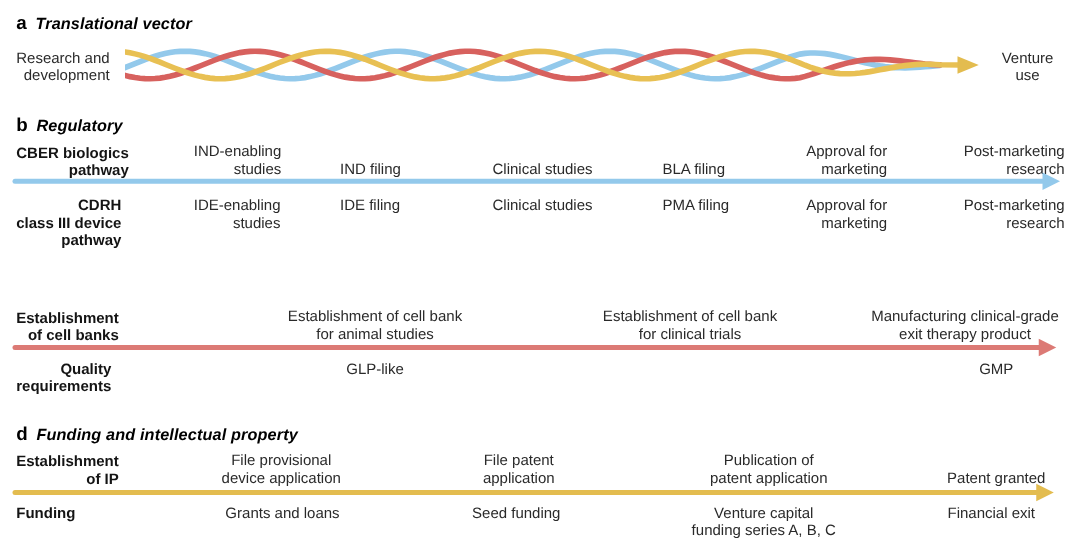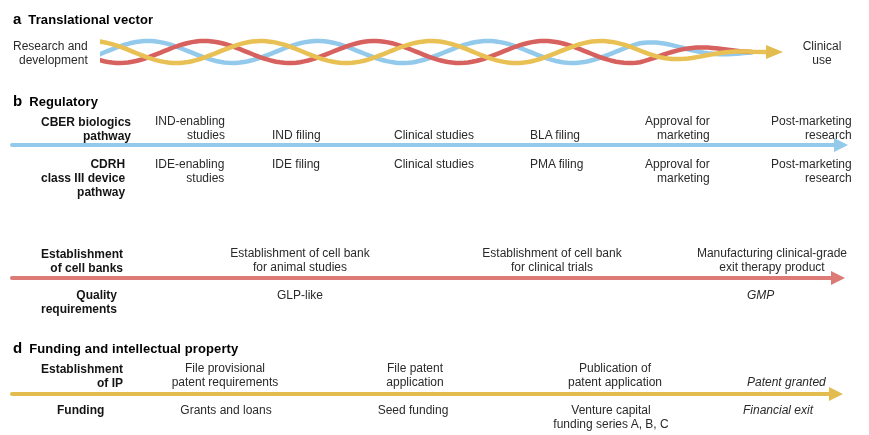--- a/index.html
+++ b/index.html
@@ -2,29 +2,29 @@
 <html><head>
 <meta charset="utf-8">
 <style>
   html,body{margin:0;padding:0;background:#ffffff;}
   .fig{
     position:relative;width:869px;height:435px;background:#ffffff;overflow:hidden;
     font-family:"Liberation Sans", sans-serif;
   }
   .sec{position:absolute;color:#000;white-space:nowrap;}
   .sec .letter{font-weight:bold;font-size:15px;margin-right:7px;}
-  .sec .title{font-weight:bold;font-size:13px;letter-spacing:.1px;}
+  .sec .title{font-weight:bold;font-size:13px;letter-spacing:.1px;font-style:italic;}
   .t{
     position:absolute;font-size:12px;line-height:14px;color:#2a2a2a;
     white-space:pre-line;
     text-align:right;
   }
-  .bold{font-weight:bold;color:#141414;margin-left:28px;}
+  .bold{font-weight:bold;color:#141414;}
   .center{text-align:center;}
-  .right{text-align:left;font-style:italic;}
+  .right{text-align:center;}
   .arrow-line{position:absolute;height:4px;border-radius:2px;}
   .arrow-head{
     position:absolute;width:0;height:0;
     border-top:7px solid transparent;border-bottom:7px solid transparent;
     border-left:14px solid #000;
   }
   svg{position:absolute;}
 </style>
 </head>
 <body>
@@ -35,21 +35,21 @@
     <span class="letter">a</span><span class="title">Translational vector</span>
   </div>
   <div class="t" style="left:13px;top:39px">Research and
 development</div>
   <svg style="left:100px;top:22px" width="690" height="60" viewBox="0 0 690 60">
       <path d="M0,32.1 L4,30.5 L8,28.9 L12,27.3 L16,25.7 L20,24.3 L24,23.0 L28,21.8 L32,20.8 L36,20.0 L40,19.4 L44,19.1 L48,19.0 L52,19.1 L56,19.5 L60,20.1 L64,20.9 L68,21.9 L72,23.1 L76,24.5 L80,25.9 L84,27.5 L88,29.1 L92,30.7 L96,32.3 L100,33.9 L104,35.4 L108,36.7 L112,37.9 L116,39.0 L120,39.8 L124,40.4 L128,40.8 L132,41.0 L136,40.9 L140,40.6 L144,40.1 L148,39.3 L152,38.3 L156,37.2 L160,35.9 L164,34.4 L168,32.9 L172,31.3 L176,29.7 L180,28.1 L184,26.5 L188,25.0 L192,23.6 L196,22.4 L200,21.3 L204,20.4 L208,19.7 L212,19.2 L216,19.0 L220,19.0 L224,19.3 L228,19.8 L232,20.5 L236,21.4 L240,22.5 L244,23.8 L248,25.2 L252,26.7 L256,28.3 L260,29.9 L264,31.5 L268,33.1 L272,34.6 L276,36.0 L280,37.3 L284,38.5 L288,39.4 L292,40.1 L296,40.7 L300,40.9 L304,41.0 L308,40.8 L312,40.4 L316,39.7 L320,38.8 L324,37.8 L328,36.5 L332,35.2 L336,33.7 L340,32.1 L344,30.5 L348,28.9 L352,27.3 L356,25.7 L360,24.3 L364,23.0 L368,21.8 L372,20.8 L376,20.0 L380,19.4 L384,19.1 L388,19.0 L392,19.1 L396,19.5 L400,20.1 L404,20.9 L408,21.9 L412,23.1 L416,24.5 L420,25.9 L424,27.5 L428,29.1 L432,30.7 L436,32.3 L440,33.9 L444,35.4 L448,36.7 L452,37.9 L456,39.0 L460,39.8 L464,40.4 L468,40.8 L472,41.0 L476,40.9 L480,40.6 L484,40.1 L488,39.3 L492,38.3 L496,37.2 L500,35.9 L504,34.4 L508,32.9 L512,31.3 L516,29.7 L520,28.1 L524,26.5 L528,25.0 L532,23.6 L536,22.4 L540,21.3 L544,20.7 L548,20.4 L552,20.4 L556,20.6 L560,20.9 L564,21.5 L568,22.3 L572,23.1 L576,24.1 L580,25.1 L584,26.2 L588,27.2 L592,28.2 L596,29.1 L600,30.0 L604,30.7 L608,31.3 L612,31.7 L616,32.1 L620,32.2 L624,32.3 L628,32.2 L632,32.0 L636,31.8 L640,31.4 L644,31.1 L648,30.7 L652,30.3" fill="none" stroke="#93C9EB" stroke-width="4.5" stroke-linecap="round"></path>
       <path d="M0,38.3 L4,39.3 L8,40.0 L12,40.6 L16,40.9 L20,41.0 L24,40.8 L28,40.5 L32,39.8 L36,39.0 L40,38.0 L44,36.8 L48,35.4 L52,33.9 L56,32.4 L60,30.8 L64,29.2 L68,27.6 L72,26.0 L76,24.5 L80,23.2 L84,22.0 L88,21.0 L92,20.1 L96,19.5 L100,19.1 L104,19.0 L108,19.1 L112,19.4 L116,20.0 L120,20.8 L124,21.8 L128,22.9 L132,24.2 L136,25.7 L140,27.2 L144,28.8 L148,30.4 L152,32.0 L156,33.6 L160,35.1 L164,36.5 L168,37.7 L172,38.8 L176,39.7 L180,40.3 L184,40.8 L188,41.0 L192,41.0 L196,40.7 L200,40.2 L204,39.4 L208,38.5 L212,37.4 L216,36.1 L220,34.7 L224,33.2 L228,31.6 L232,30.0 L236,28.4 L240,26.8 L244,25.3 L248,23.8 L252,22.6 L256,21.5 L260,20.5 L264,19.8 L268,19.3 L272,19.0 L276,19.0 L280,19.2 L284,19.7 L288,20.4 L292,21.2 L296,22.3 L300,23.6 L304,24.9 L308,26.4 L312,28.0 L316,29.6 L320,31.2 L324,32.8 L328,34.4 L332,35.8 L336,37.1 L340,38.3 L344,39.3 L348,40.0 L352,40.6 L356,40.9 L360,41.0 L364,40.8 L368,40.5 L372,39.8 L376,39.0 L380,38.0 L384,36.8 L388,35.4 L392,33.9 L396,32.4 L400,30.8 L404,29.2 L408,27.6 L412,26.0 L416,24.5 L420,23.2 L424,22.0 L428,21.0 L432,20.1 L436,19.5 L440,19.1 L444,19.0 L448,19.1 L452,19.4 L456,20.0 L460,20.8 L464,21.8 L468,22.9 L472,24.2 L476,25.7 L480,27.2 L484,28.8 L488,30.4 L492,32.0 L496,33.6 L500,35.1 L504,36.5 L508,37.7 L512,38.8 L516,39.7 L520,40.3 L524,40.8 L528,41.0 L532,41.0 L536,40.7 L540,40.2 L544,39.1 L548,37.9 L552,36.6 L556,35.3 L560,33.9 L564,32.5 L568,31.2 L572,30.0 L576,28.9 L580,27.9 L584,27.1 L588,26.4 L592,25.9 L596,25.6 L600,25.5 L604,25.5 L608,25.6 L612,25.9 L616,26.3 L620,26.7 L624,27.2 L628,27.7 L632,28.2 L636,28.7 L640,29.2 L644,29.5 L648,29.8 L652,29.9" fill="none" stroke="#D7615E" stroke-width="4.5" stroke-linecap="round"></path>
       <path d="M0,19.6 L4,20.2 L8,21.1 L12,22.1 L16,23.3 L20,24.7 L24,26.2 L28,27.7 L32,29.4 L36,31.0 L40,32.6 L44,34.1 L48,35.6 L52,36.9 L56,38.1 L60,39.1 L64,39.9 L68,40.5 L72,40.9 L76,41.0 L80,40.9 L84,40.5 L88,40.0 L92,39.2 L96,38.2 L100,37.0 L104,35.6 L108,34.2 L112,32.7 L116,31.1 L120,29.4 L124,27.8 L128,26.3 L132,24.8 L136,23.4 L140,22.2 L144,21.1 L148,20.3 L152,19.6 L156,19.2 L160,19.0 L164,19.1 L168,19.4 L172,19.9 L176,20.6 L180,21.6 L184,22.7 L188,24.0 L192,25.4 L196,27.0 L200,28.5 L204,30.2 L208,31.8 L212,33.4 L216,34.9 L220,36.3 L224,37.5 L228,38.6 L232,39.5 L236,40.2 L240,40.7 L244,41.0 L248,41.0 L252,40.7 L256,40.3 L260,39.6 L264,38.7 L268,37.6 L272,36.3 L276,34.9 L280,33.4 L284,31.9 L288,30.2 L292,28.6 L296,27.0 L300,25.5 L304,24.1 L308,22.8 L312,21.6 L316,20.7 L320,19.9 L324,19.4 L328,19.1 L332,19.0 L336,19.2 L340,19.6 L344,20.2 L348,21.1 L352,22.1 L356,23.3 L360,24.7 L364,26.2 L368,27.7 L372,29.4 L376,31.0 L380,32.6 L384,34.1 L388,35.6 L392,36.9 L396,38.1 L400,39.1 L404,39.9 L408,40.5 L412,40.9 L416,41.0 L420,40.9 L424,40.5 L428,40.0 L432,39.2 L436,38.2 L440,37.0 L444,35.6 L448,34.2 L452,32.7 L456,31.1 L460,29.4 L464,27.8 L468,26.3 L472,24.8 L476,23.4 L480,22.2 L484,21.1 L488,20.3 L492,19.6 L496,19.2 L500,19.0 L504,19.1 L508,19.4 L512,19.9 L516,20.6 L520,21.6 L524,22.7 L528,24.0 L532,25.4 L536,27.0 L540,28.5 L544,30.2 L548,31.7 L552,33.0 L556,34.2 L560,35.2 L564,36.0 L568,36.5 L572,36.9 L576,37.0 L580,37.0 L584,36.8 L588,36.4 L592,35.9 L596,35.3 L600,34.6 L604,33.8 L608,33.1 L612,32.4 L616,31.7 L620,31.0 L624,30.5 L628,30.1 L632,29.7 L636,29.5 L640,29.4 L644,29.4 L648,29.6 L652,29.8 L668,30" fill="none" stroke="#E8C053" stroke-width="4.5" stroke-linecap="round"></path>
       <polygon points="666,23 683,30 666,37" fill="#E3BC4F"></polygon>
     </svg>
-  <div class="t center" style="left:787px;top:39px;width:70px">Clinical
+  <div class="t center" style="left:787px;top:39px;width:70px">Venture
 use</div>
 
   <div class="sec" style="left:13px;top:92px">
     <span class="letter">b</span><span class="title">Regulatory</span>
   </div>
 
   <div class="t bold" style="left:13px;top:115px">CBER biologics
 pathway</div>
   <div class="t" style="left:155px;top:114px">IND-enabling
 studies</div>
@@ -95,30 +95,30 @@
   <div class="t center" style="left:200px;top:288px;width:200px">GLP-like</div>
   <div class="t right" style="left:747px;top:288px;width:100px">GMP</div>
 
   <div class="sec" style="left:13px;top:339px">
     <span class="letter">d</span><span class="title">Funding and intellectual property</span>
   </div>
 
   <div class="t bold" style="left:13px;top:362px">Establishment
 of IP</div>
   <div class="t center" style="left:125px;top:361px;width:200px">File provisional
-patent requirements</div>
+device application</div>
   <div class="t center" style="left:340px;top:361px;width:150px">File patent
 application</div>
   <div class="t center" style="left:515px;top:361px;width:200px">Publication of
 patent application</div>
   <div class="t right" style="left:747px;top:375px;width:100px">Patent granted</div>
 
   <div class="arrow-line" style="left: 10px; top: 392px; width: 821px; background: rgb(227, 188, 79);"></div>
   <div class="arrow-head" style="left: 829px; top: 387px; border-left-color: rgb(227, 188, 79);"></div>
 
-  <div class="t bold" style="left:29px;top:403px">Funding</div>
+  <div class="t bold" style="left:13px;top:403px">Funding</div>
   <div class="t center" style="left:126px;top:403px;width:200px">Grants and loans</div>
   <div class="t center" style="left:338px;top:403px;width:150px">Seed funding</div>
   <div class="t center" style="left:511px;top:403px;width:200px">Venture capital
 funding series A, B, C</div>
   <div class="t right" style="left:743px;top:403px;width:100px">Financial exit</div>
 
 </div>
 
 </body></html>

